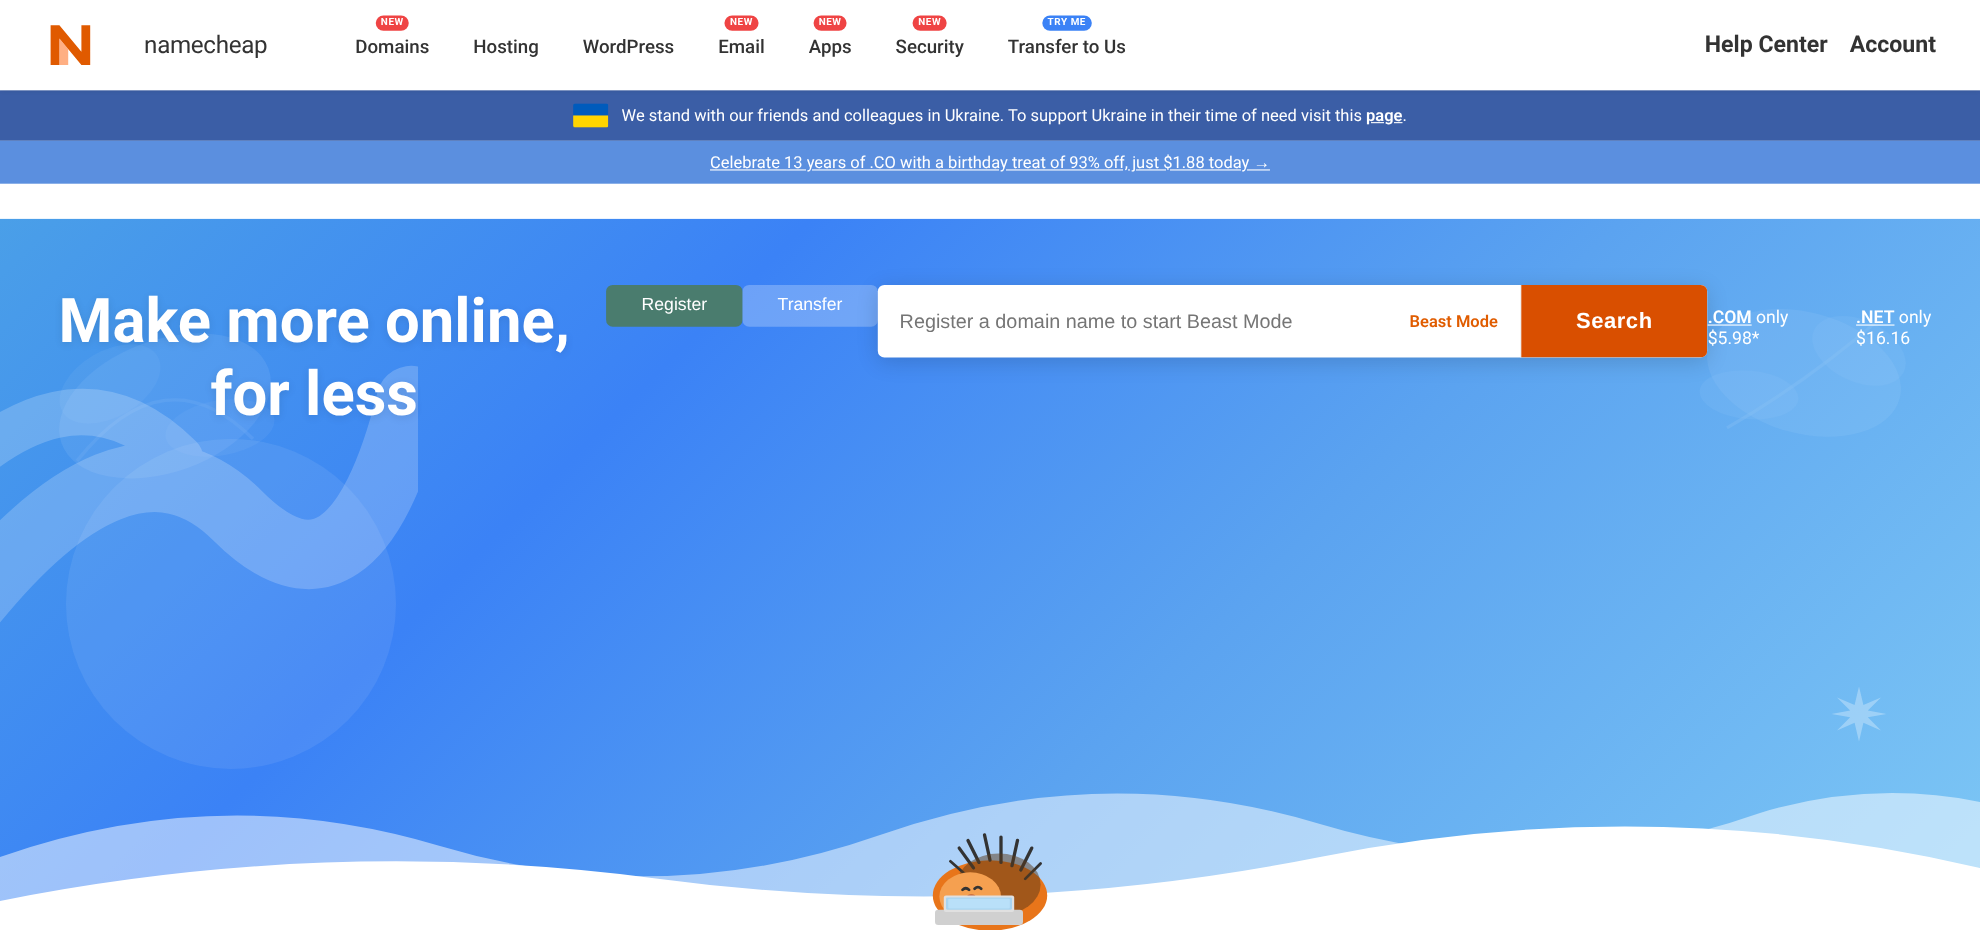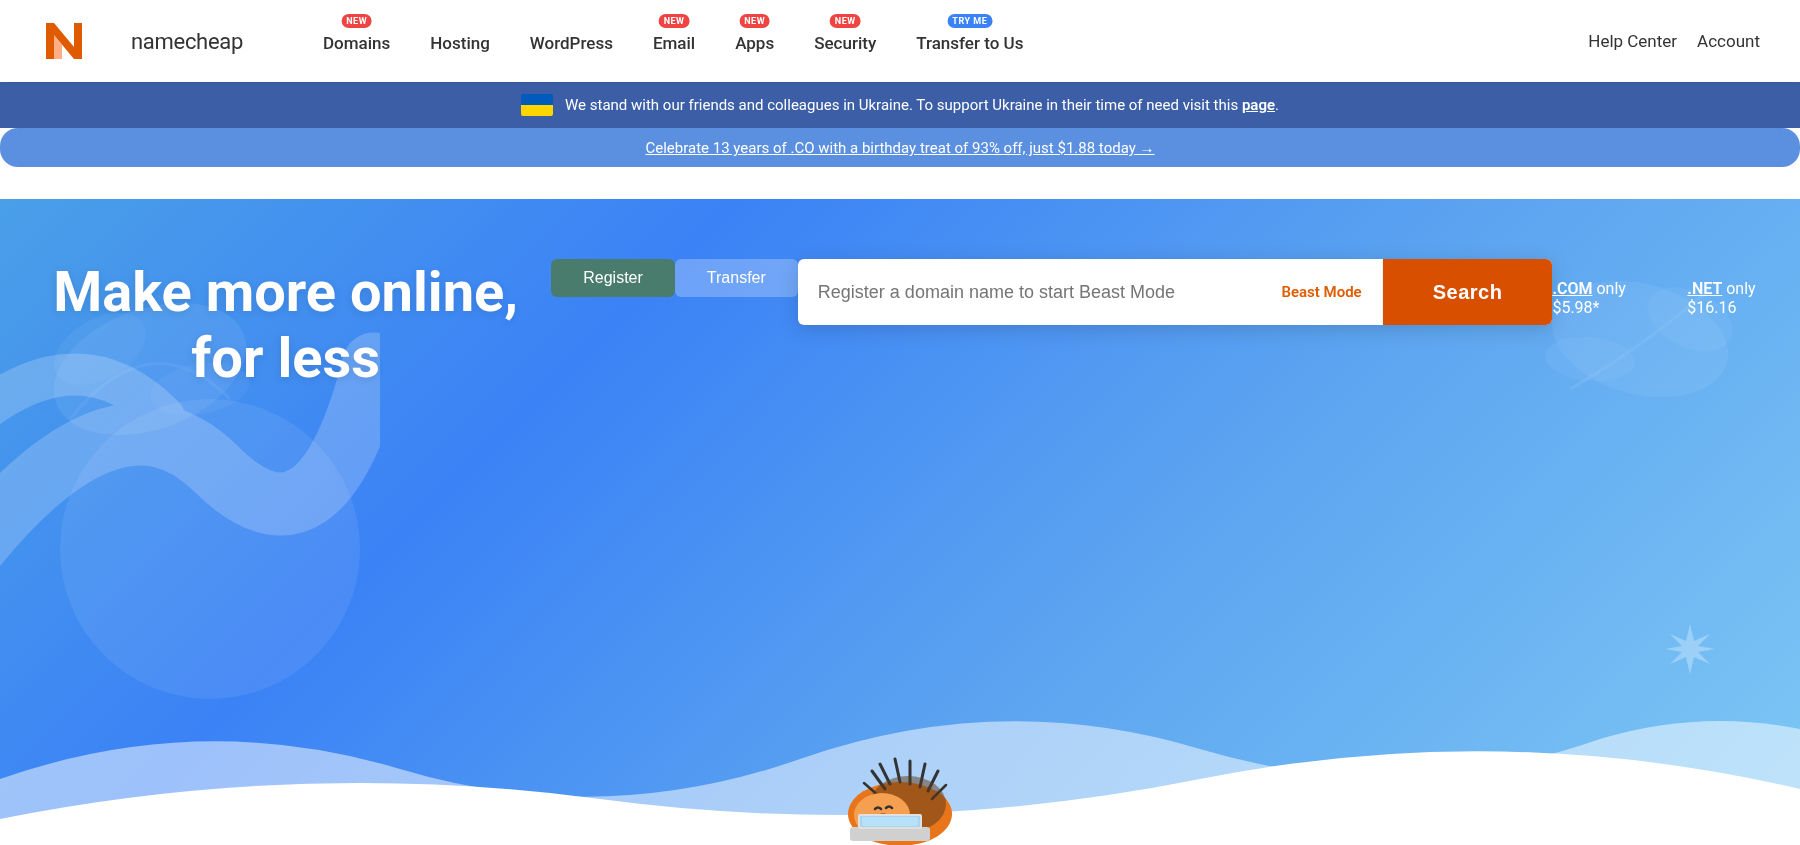--- a/index.html
+++ b/index.html
@@ -72,24 +72,24 @@
     .nav-label {
       margin-top: 4px;
     }
     .nav-right {
       display: flex;
       align-items: center;
       gap: 20px;
       margin-left: auto;
     }
     .nav-right a {
-      font-size: 17px;
+      font-size: 21px;
       color: #333;
       text-decoration: none;
-      font-weight: 400;
+      font-weight: 700;
       cursor: pointer;
       text-align: right;
     }
 
     
     .ukraine-banner {
       background: #3b5ea6;
       color: #fff;
       text-align: center;
       padding: 12px 20px;
@@ -110,21 +110,20 @@
     }
     .flag-top { background: #005bbc; flex: 1; }
     .flag-bottom { background: #ffd500; flex: 1; }
     .ukraine-banner a { color: #fff; font-weight: 600; }
 
     
     .promo-banner {
       background: #5b8fdf;
       text-align: center;
       padding: 10px;
-      border-radius: 18px;
     }
     .promo-banner a {
       color: #fff;
       font-size: 15px;
       text-decoration: underline;
       cursor: pointer;
     }
 
     
     .hero {

